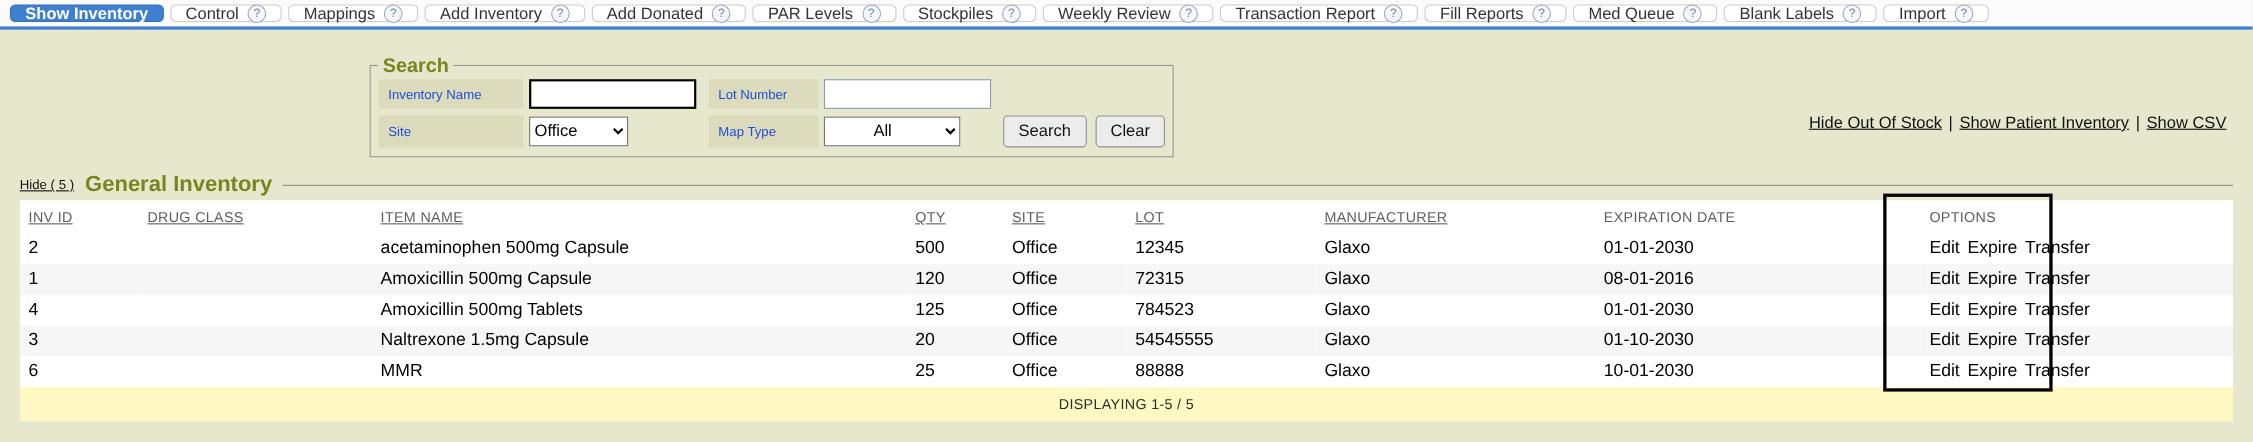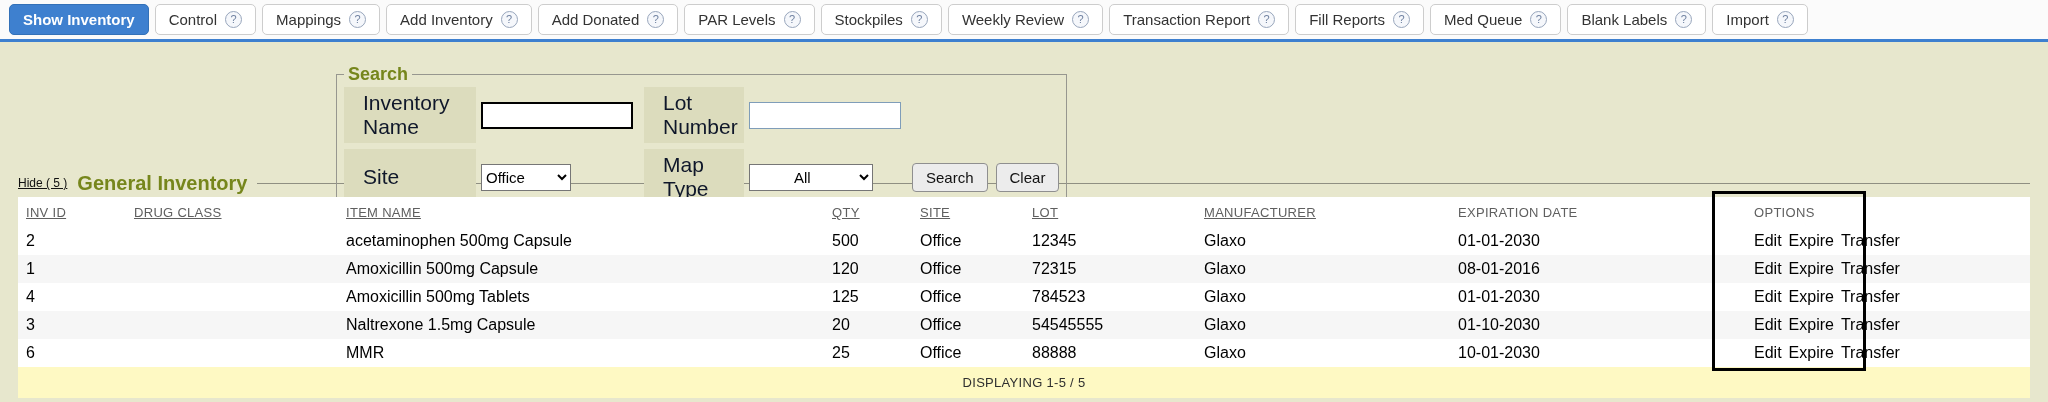--- a/index.html
+++ b/index.html
@@ -16,21 +16,21 @@
     align-items: center;
     gap: 6px;
     padding: 4px 9px;
     background: #fbfbfb;
     border-bottom: 3px solid var(--accent-blue, #4a86c8);
   }
   .tab {
     display: inline-flex;
     align-items: center;
     gap: 8px;
-    height: 31px;
+    height: 16px;
     padding: 0 13px;
     background: #ffffff;
     border: 1px solid #cdcdcd;
     border-radius: 5px;
     font-size: 15px;
     color: #333;
     cursor: pointer;
     white-space: nowrap;
   }
   .tab.active {
@@ -70,23 +70,23 @@
     padding: 0 4px;
   }
   .search-grid {
     display: grid;
     grid-template-columns: 132px 158px 100px 158px 1fr;
     gap: 6px 5px;
     align-items: center;
   }
   .field-label {
     background: #dcdcbd;
-    padding: 4px 19px;
-    font-size: 21px;
-    color: #0f172a;
+    padding: 4px 9px;
+    font-size: 12px;
+    color: #1d4ed8;
     align-self: stretch;
     display: flex;
     align-items: center;
   }
   input.text {
     height: 27px;
     width: 152px;
     border: 1px solid #7f9db9;
     font-size: 15px;
     font-family: "Liberation Sans", sans-serif;
@@ -264,20 +264,23 @@
           <option>All</option>
         </select>
       </div>
       <div class="btn-row">
         <button class="btn">Search</button>
         <button class="btn">Clear</button>
       </div>
     </div>
   </fieldset>
 
+  <div class="action-links">
+    <span class="link">Hide Out Of Stock</span><span class="sep">|</span><span class="link">Show Patient Inventory</span><span class="sep">|</span><span class="link">Show CSV</span>
+  </div>
 </div>
 
 <div class="section-head">
   <span class="link hide-link">Hide ( 5 )</span>
   <span class="section-title">General Inventory</span>
   <div class="head-rule"></div>
 </div>
 
 <div class="table-wrap">
   <table>

